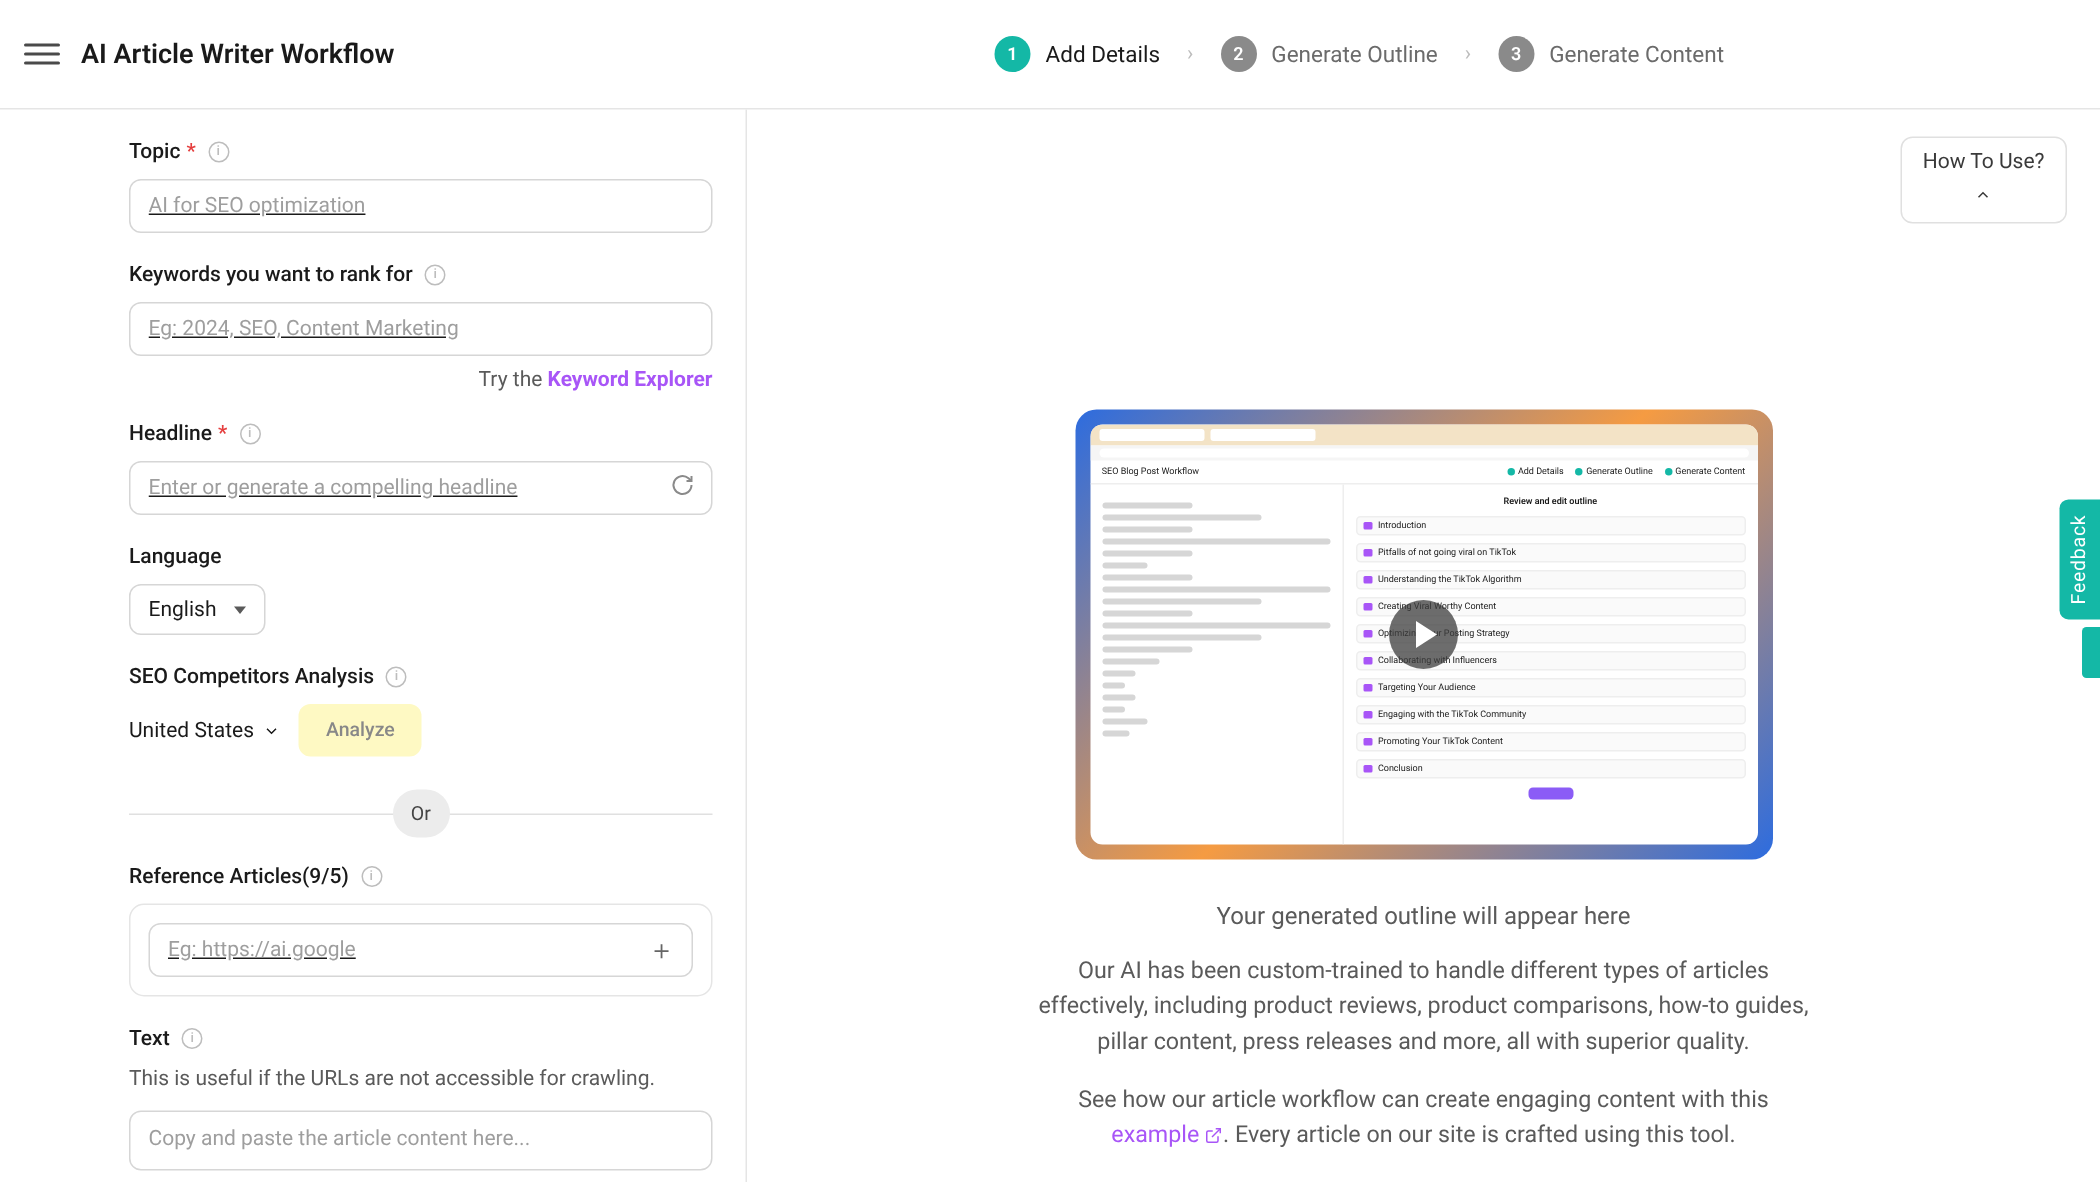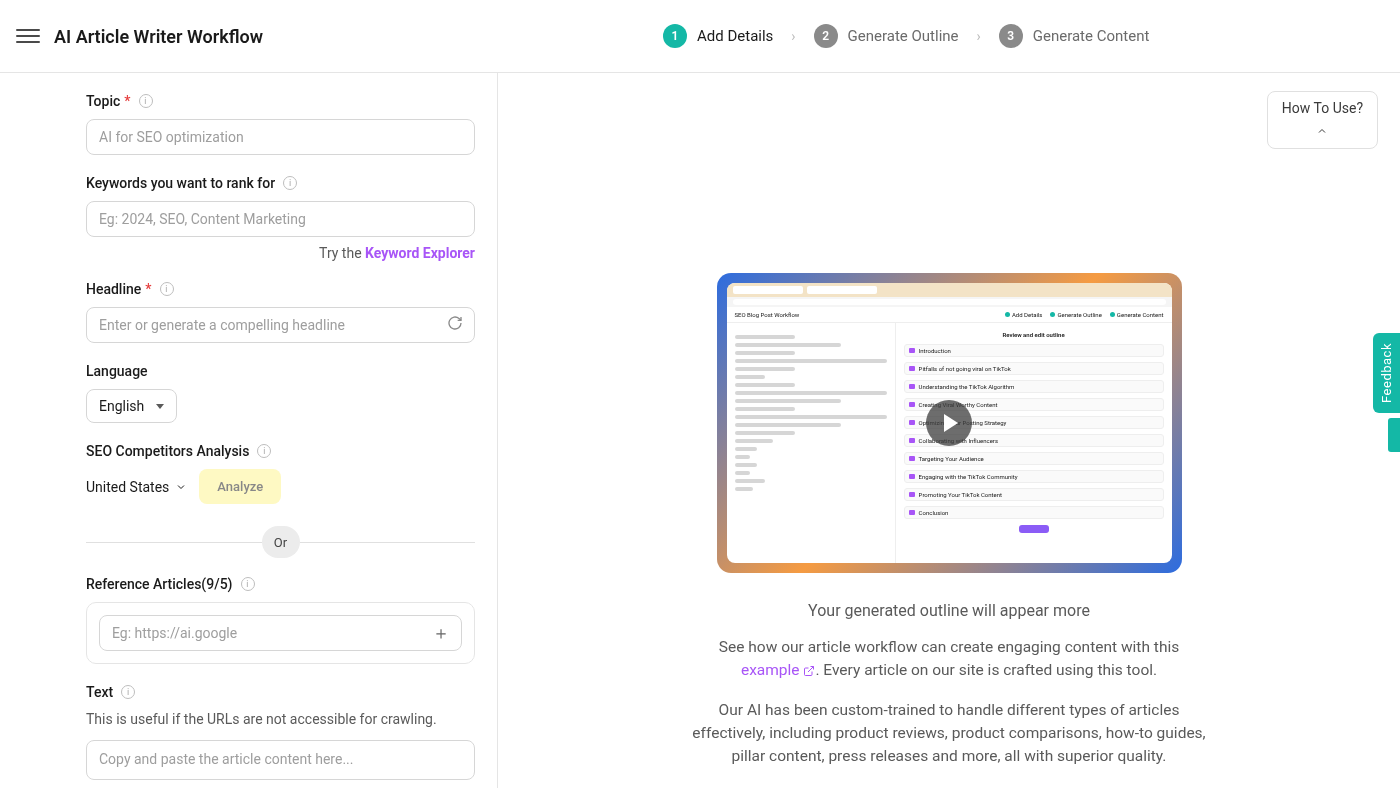--- a/index.html
+++ b/index.html
@@ -22,21 +22,21 @@
   
   .main { display: flex; height: calc(788px - 73px); margin-left: 40px; }
   .left-panel { width: 458px; padding: 20px 22px 0 46px; overflow-y: auto; border-right: 1px solid #e5e5e5; }
   .right-panel { flex: 1; position: relative; padding: 0; display: flex; flex-direction: column; align-items: center; }
 
   
   .field { margin-bottom: 20px; }
   .field-label { font-size: 14px; font-weight: 500; color: #1a1a1a; margin-bottom: 10px; display: flex; align-items: center; gap: 4px; }
   .required { color: #e53e3e; }
   .info-icon { width: 14px; height: 14px; border-radius: 50%; border: 1px solid #bdbdbd; display: inline-flex; align-items: center; justify-content: center; font-size: 9px; color: #bdbdbd; margin-left: 4px; }
-  .text-input { width: 100%; height: 36px; border: 1px solid #d6d6d6; border-radius: 8px; padding: 0 12px; font-size: 14px; color: #1a1a1a; }
+  .text-input { width: 100%; height: 36px; border: 1px solid #d6d6d6; border-radius: 8px; padding: 0 12px; font-size: 14px; color: #1a1a1a; text-decoration: underline; }
   .text-input::placeholder { color: #9e9e9e; }
   .input-wrap { position: relative; }
   .input-icon-right { position: absolute; right: 12px; top: 50%; transform: translateY(-50%); color: #8a8a8a; cursor: pointer; }
   .helper-row { text-align: right; margin-top: 8px; font-size: 14px; color: #5a5a5a; }
   .helper-row a { color: #a855f7; font-weight: 700; text-decoration: none; }
 
   .select-pill { display: inline-flex; align-items: center; border: 1px solid #d6d6d6; border-radius: 8px; padding: 8px 12px; font-size: 14px; gap: 8px; cursor: pointer; }
   .chev-down { width: 0; height: 0; border-left: 4px solid transparent; border-right: 4px solid transparent; border-top: 5px solid #5a5a5a; margin-left: 4px; display:inline-block; }
 
   .seo-row { display: flex; align-items: center; gap: 12px; margin-top: 10px; }
@@ -323,28 +323,28 @@
             </div>
           </div>
         </div>
         <div class="play-button">
           <div class="play-triangle"></div>
         </div>
       </div>
     </div>
 
     <div class="right-text">
-      <div class="line1">Your generated outline will appear more</div>
+      <div class="line1">Your generated outline will appear here</div>
+      <div class="para">Our AI has been custom-trained to handle different types of articles effectively, including product reviews, product comparisons, how-to guides, pillar content, press releases and more, all with superior quality.</div>
       <div class="para">
         <span>See how our article workflow can create engaging content with this </span><a href="#"><span>example</span> <svg class="ext-icon" viewBox="0 0 24 24" fill="none" stroke="#a855f7" stroke-width="2">
               <path d="M18 13v6a2 2 0 0 1-2 2H5a2 2 0 0 1-2-2V8a2 2 0 0 1 2-2h6"></path>
               <polyline points="15 3 21 3 21 9"></polyline>
               <line x1="10" y1="14" x2="21" y2="3"></line>
             </svg></a><span>. Every article on our site is crafted using this tool.</span>
       </div>
-      <div class="para">Our AI has been custom-trained to handle different types of articles effectively, including product reviews, product comparisons, how-to guides, pillar content, press releases and more, all with superior quality.</div>
     </div>
 
   </div>
 </div>
 
 <div class="feedback-tab">Feedback</div>
 <div class="mini-tab"></div>
 
 </body></html>

